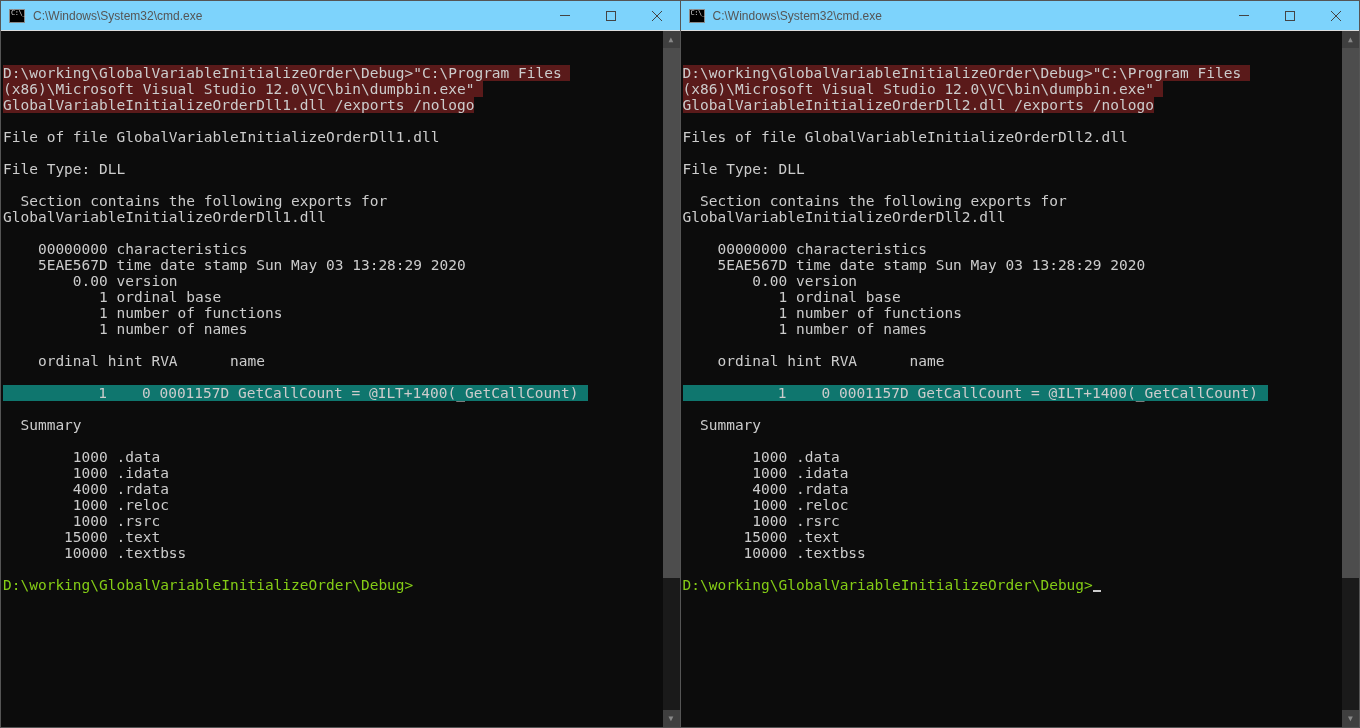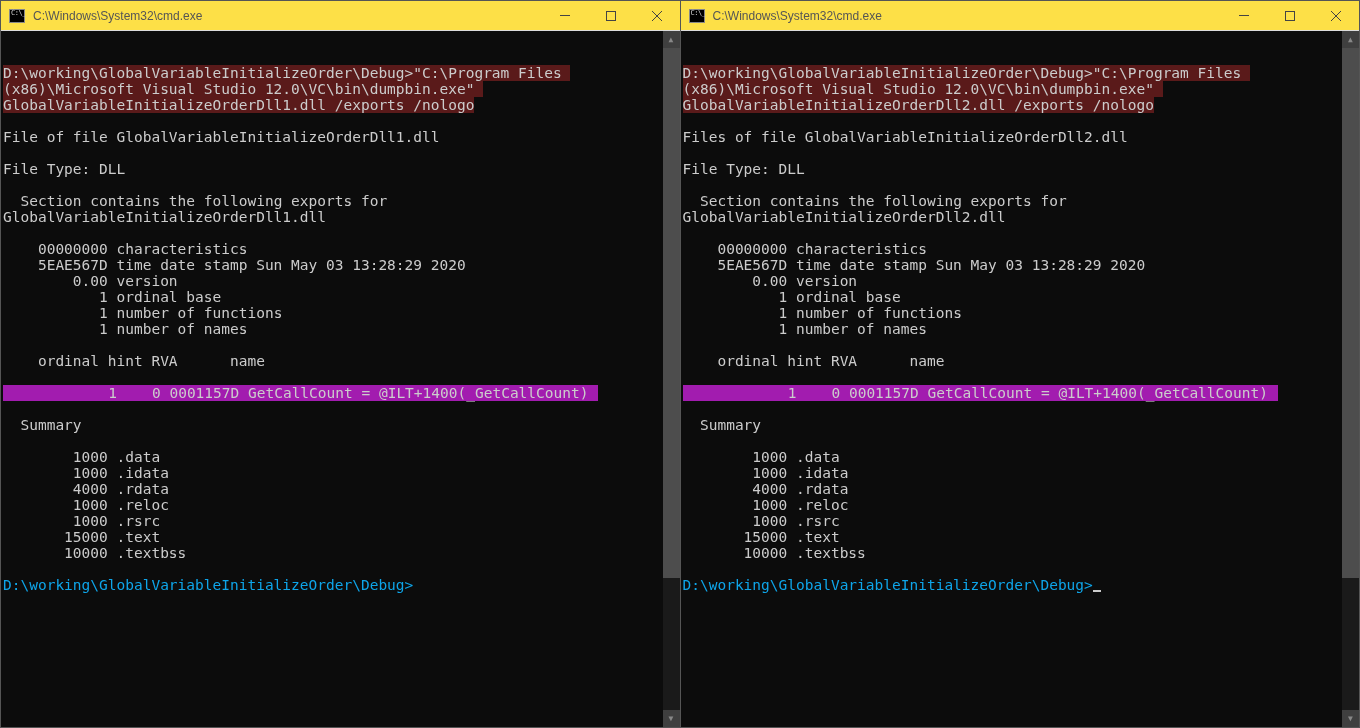--- a/index.html
+++ b/index.html
@@ -14,21 +14,21 @@
     .window {
       flex: 1;
       display: flex;
       flex-direction: column;
       border: 1px solid #555;
       background: #000;
     }
     .window + .window { border-left: none; }
     .titlebar {
       height: 30px;
-      background: #fde047;
+      background: #7dd3fc;
       display: flex;
       align-items: center;
       color: #555;
       font-family: "Segoe UI", Arial, sans-serif;
       font-size: 12px;
       padding: 0 0 0 8px;
       border-bottom: 1px solid #ddd;
     }
     .titlebar .icon {
       width: 16px;
@@ -69,25 +69,25 @@
       overflow: hidden;
       white-space: pre-wrap;
       position: relative;
       font-family: "NSimSun", "SimSun", "Consolas", monospace;
     }
     .hl-cmd {
       background: #5a1a1a;
       display: inline;
     }
     .hl-row {
-      background: #a21caf;
+      background: #0f766e;
       display: inline-block;
-      padding: 0 10px 0 18px;
-    }
-    .prompt { color: #0ea5e9; }
+      padding: 0 10px 0 8px;
+    }
+    .prompt { color: #84cc16; }
     .scrollbar {
       position: absolute;
       right: 0;
       top: 0;
       bottom: 0;
       width: 17px;
       background: #2b2b2b;
       display: flex;
       flex-direction: column;
     }

